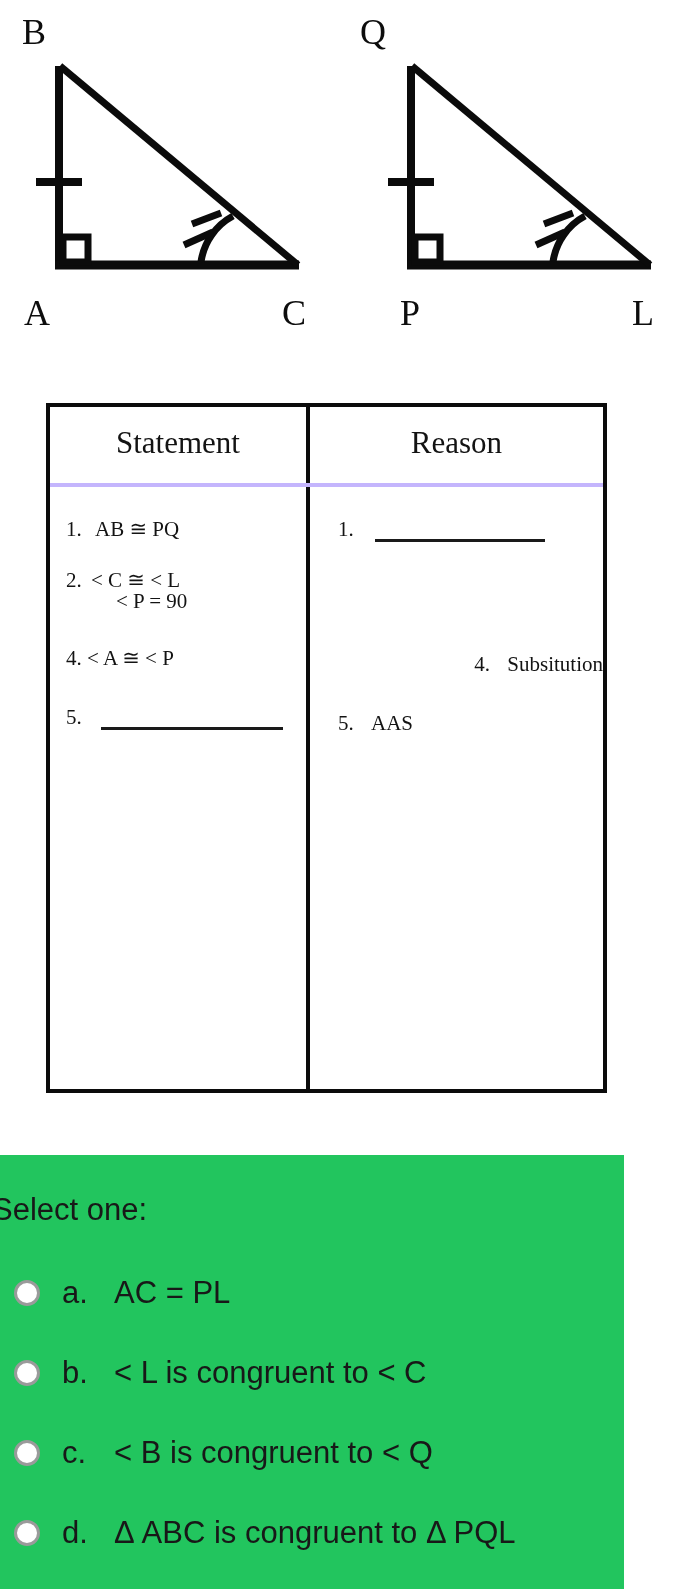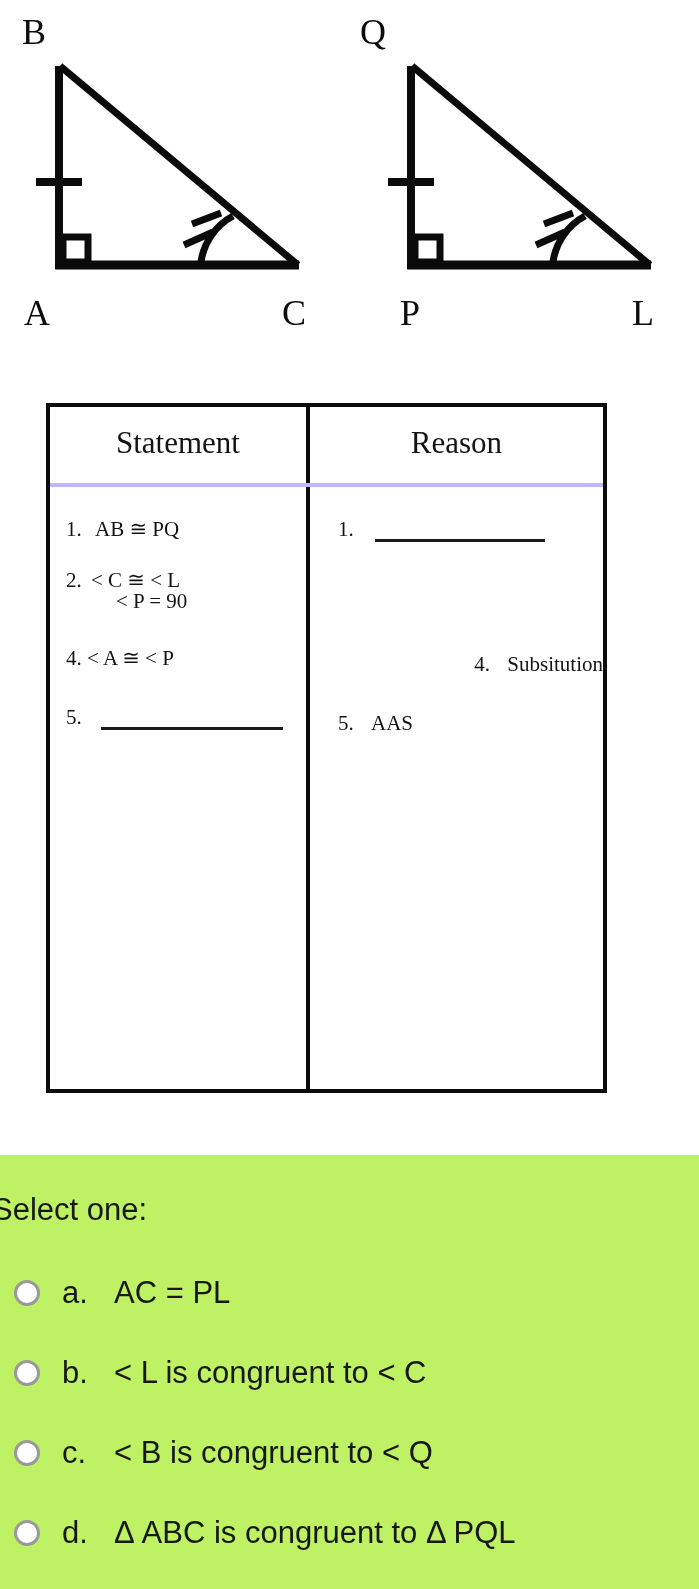--- a/index.html
+++ b/index.html
@@ -92,23 +92,23 @@
     display: inline-block;
     border-bottom: 3px solid #1a1a1a;
     vertical-align: -6px;
   }
 
   
   #answer-region {
     position: absolute;
     left: 0;
     top: 1155px;
-    width: 699px;
+    width: 624px;
     height: 434px;
-    background: #bef264;
+    background: #22c55e;
   }
   #select-one {
     position: absolute;
     left: -8px;
     top: 37px;
     font-size: 31px;
     color: #181818;
     white-space: nowrap;
   }
   .option-row {

